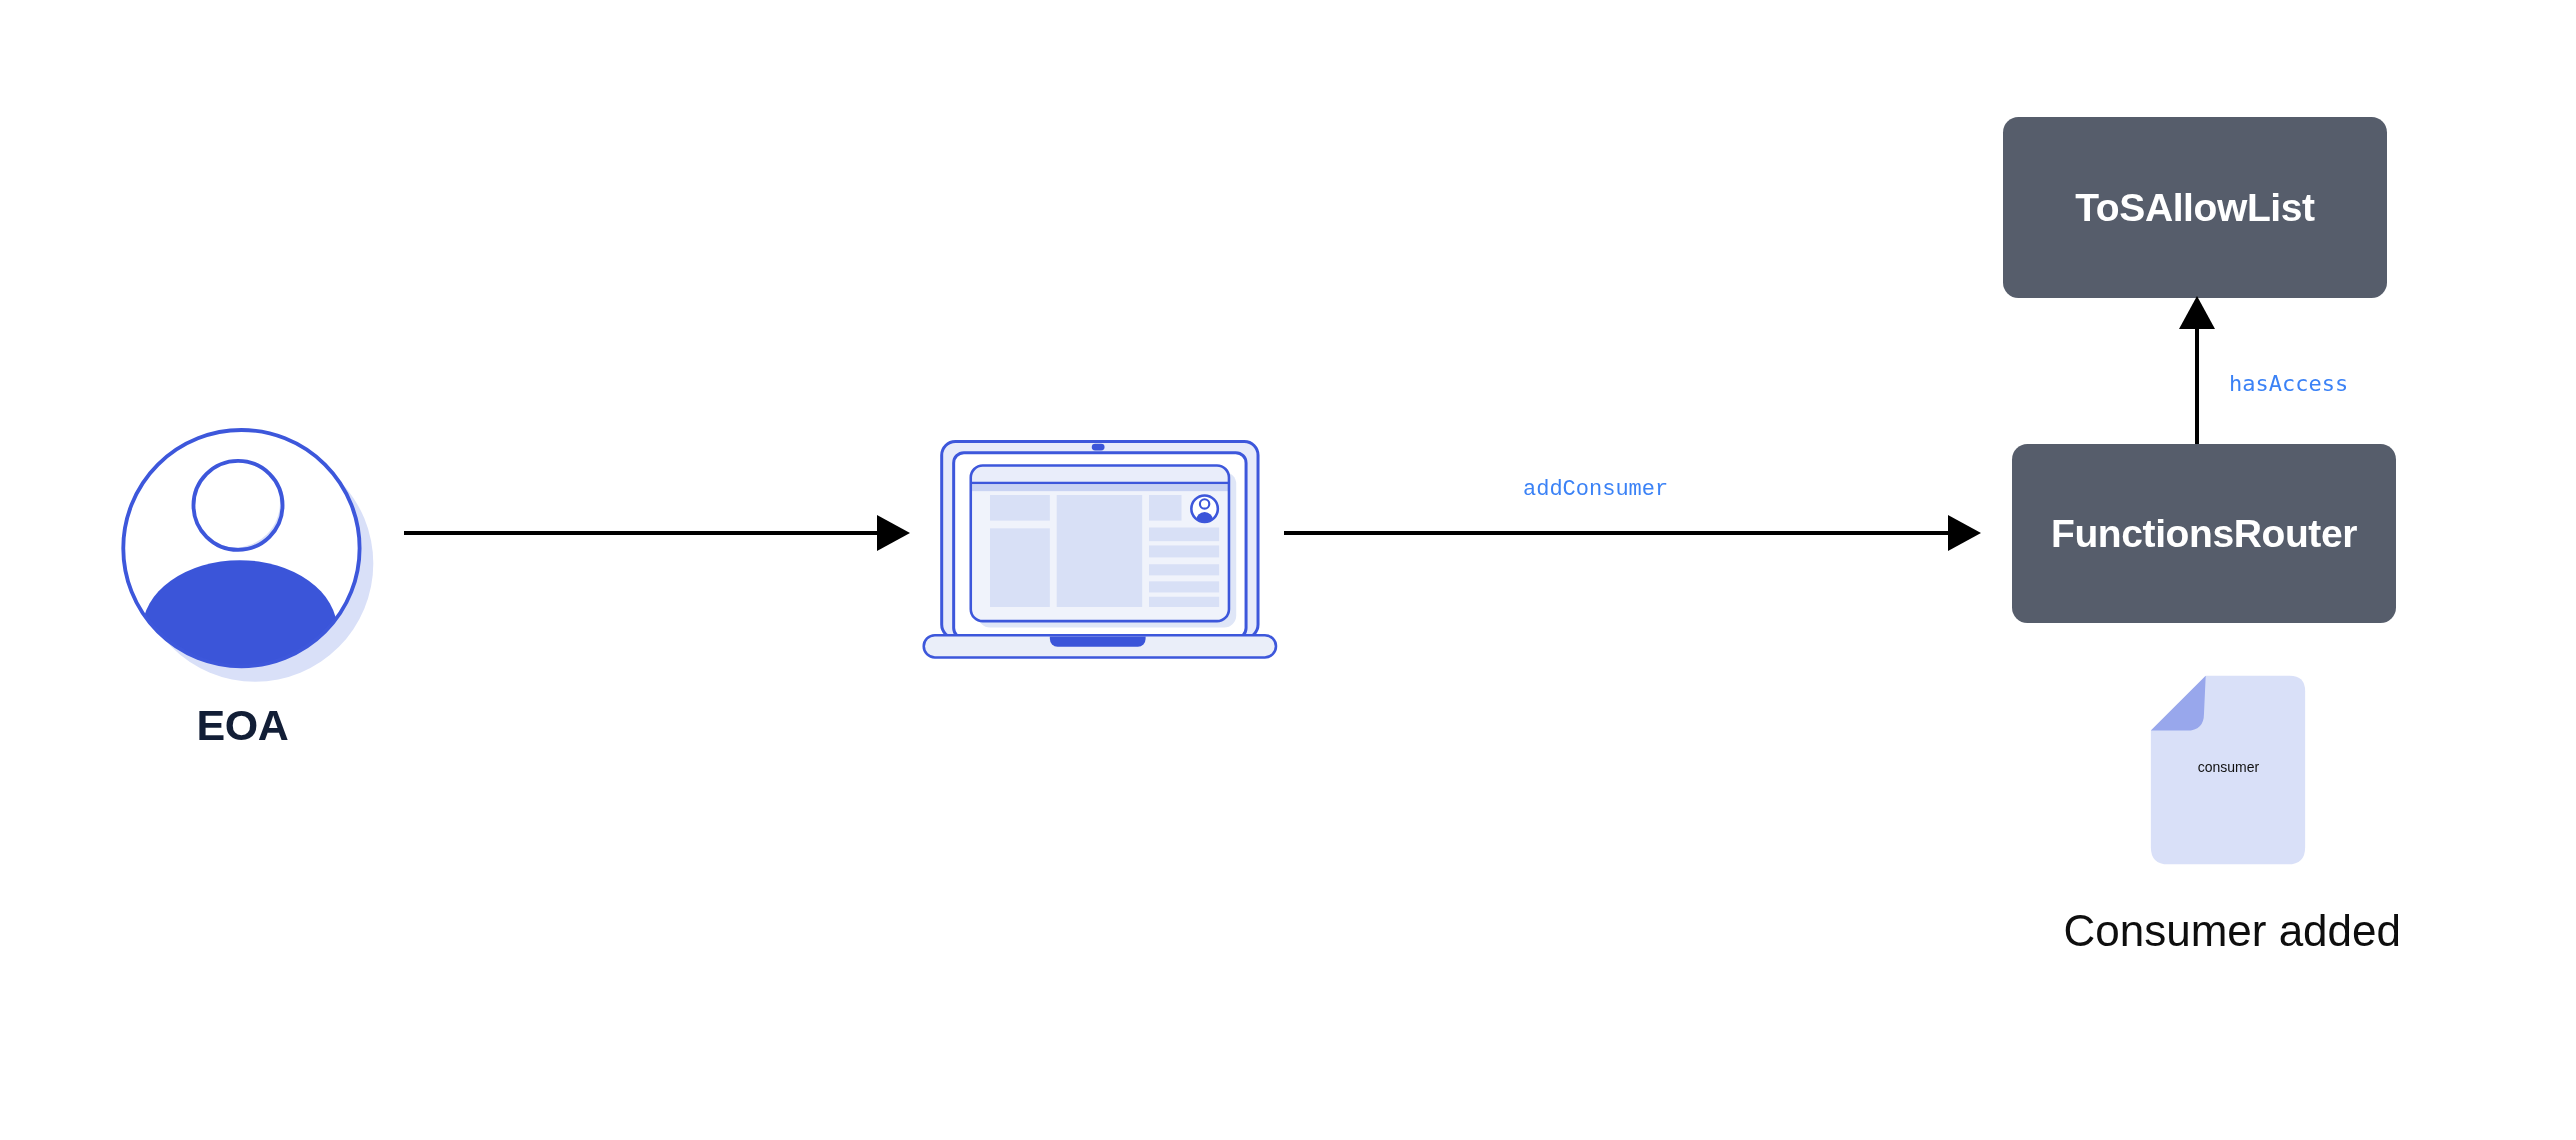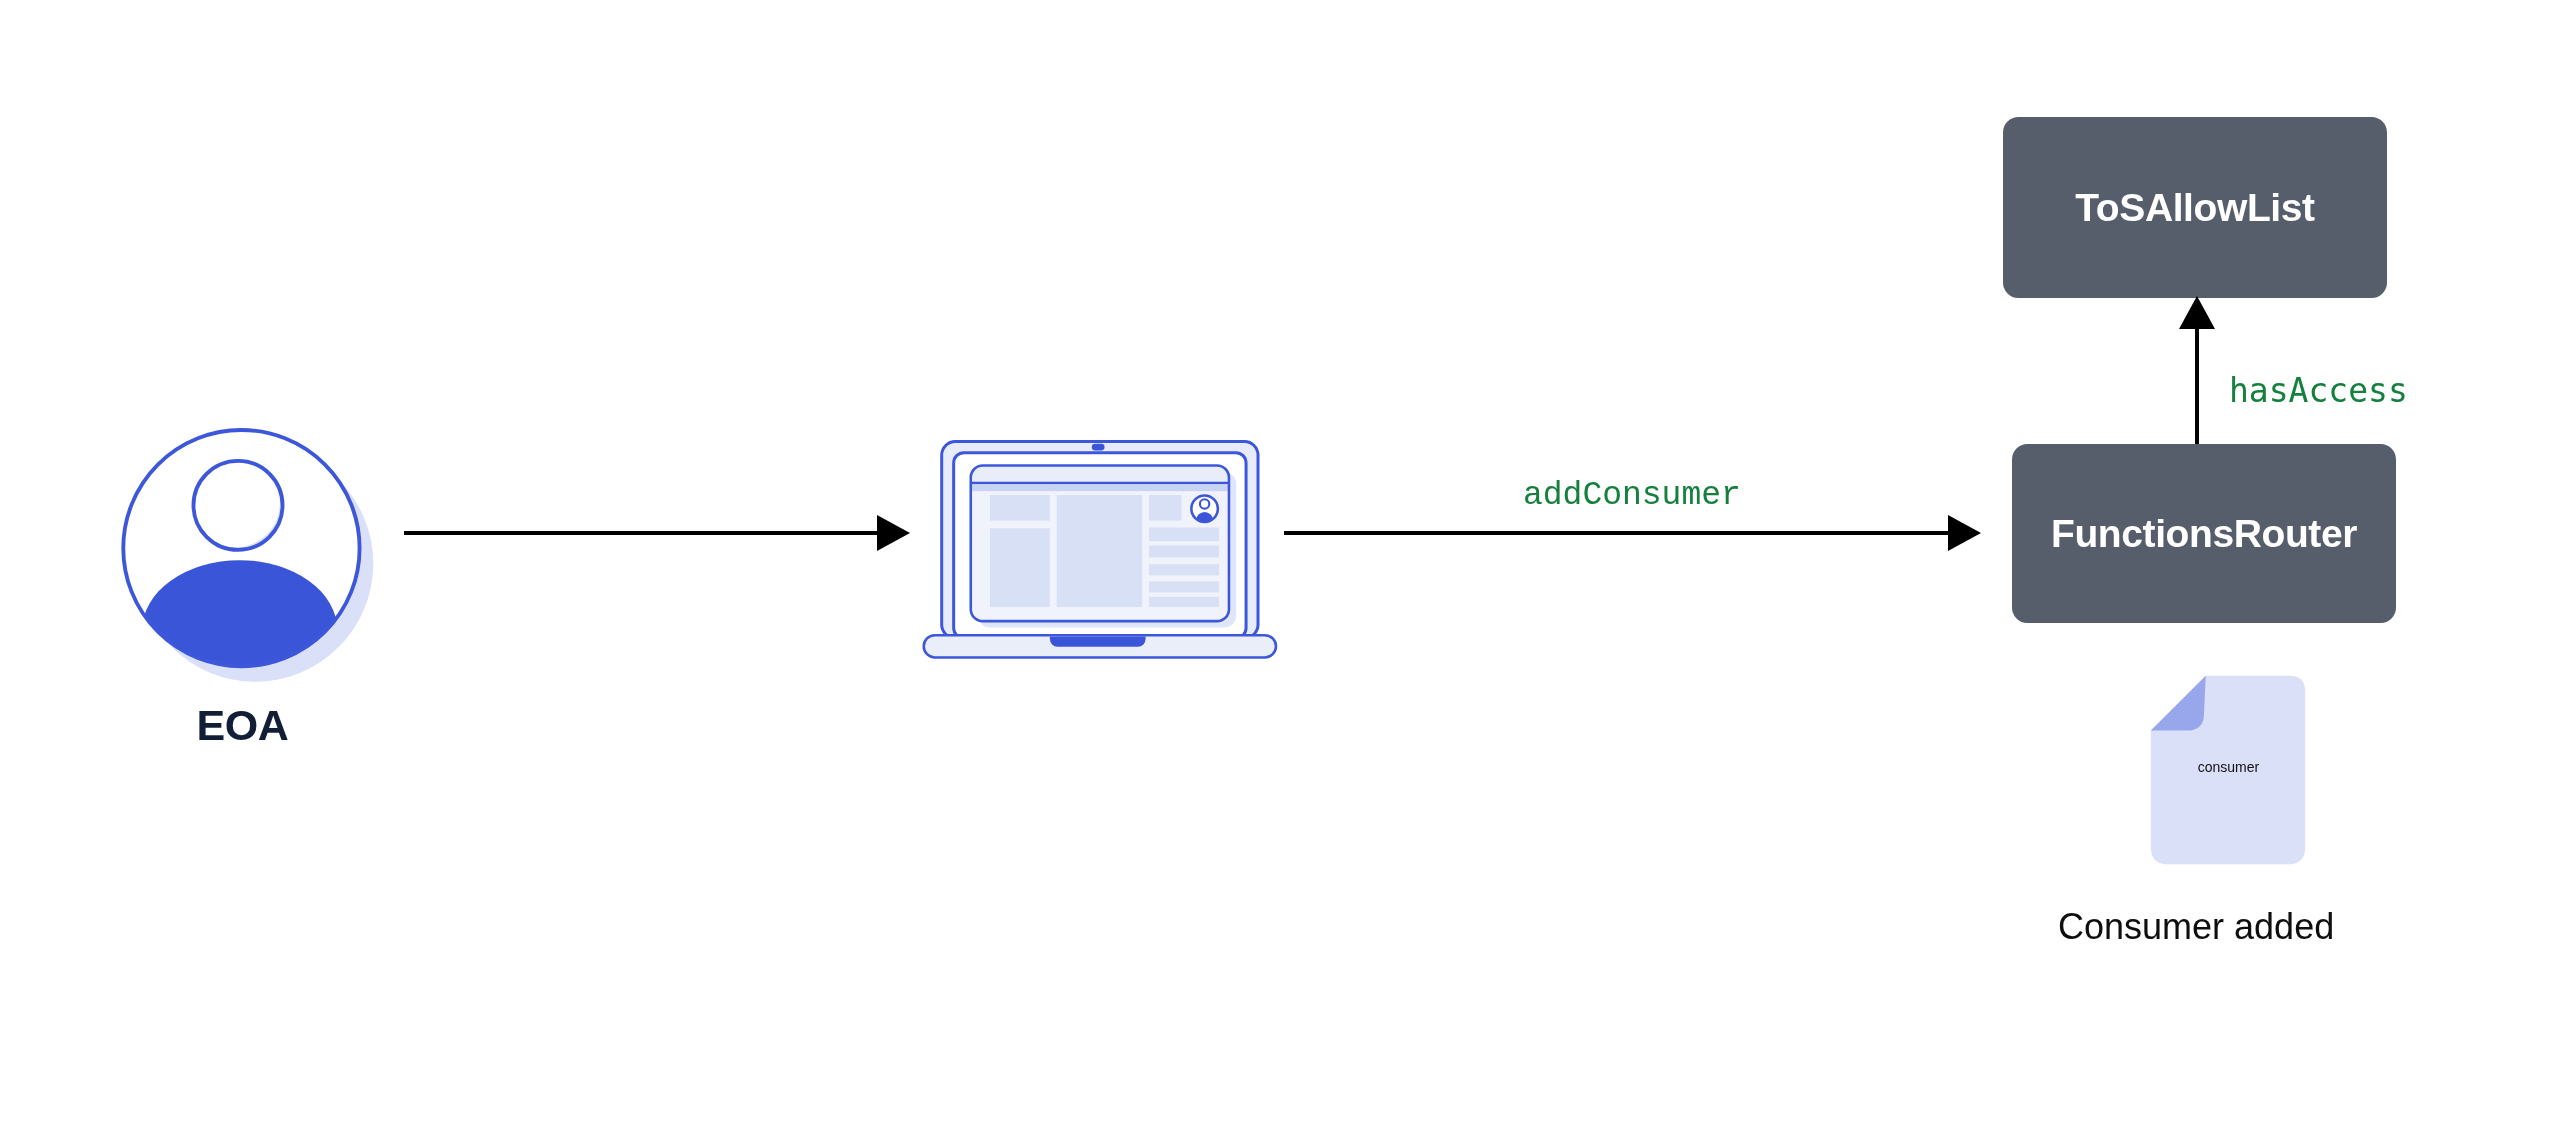--- a/index.html
+++ b/index.html
@@ -42,22 +42,22 @@
     letter-spacing: -0.4px;
     text-align: right;
   }
   .box-tos { top: 117px; height: 181px; }
   .box-router { top: 444px; height: 179px; margin-left: 9px; }
 
   
   .code-label {
     position: absolute;
     font-family: "DejaVu Sans Mono", monospace;
-    font-size: 33px;
-    color: #15803d;
+    font-size: 22px;
+    color: #3b82f6;
     white-space: nowrap;
   }
 
   
   .arrow-line { position: absolute; background: #000000; }
   .h-line { height: 4.3px; }
   .v-line { width: 4.3px; }
   .arrow-head { position: absolute; width: 0; height: 0; }
   .head-right { border-top: 18px solid transparent; border-bottom: 18px solid transparent; border-left: 33px solid #000000; }
   .head-up    { border-left: 18px solid transparent; border-right: 18px solid transparent; border-bottom: 33px solid #000000; }
@@ -70,22 +70,22 @@
     width: 171px;
     text-align: center;
     font-size: 14px;
     color: #111111;
   }
   .doc-caption {
     position: absolute;
     left: 2058px;
     top: 906px;
     width: 343px;
-    text-align: left;
-    font-size: 36px;
+    text-align: right;
+    font-size: 44px;
     color: #0e0e0e;
   }
 </style>
 </head>
 <body>
 
 <div class="canvas">
 
   <div class="abs" style="left:113px; top:418px; width:274px; height:274px;">
     <svg width="274" height="274" viewBox="0 0 320 320">

